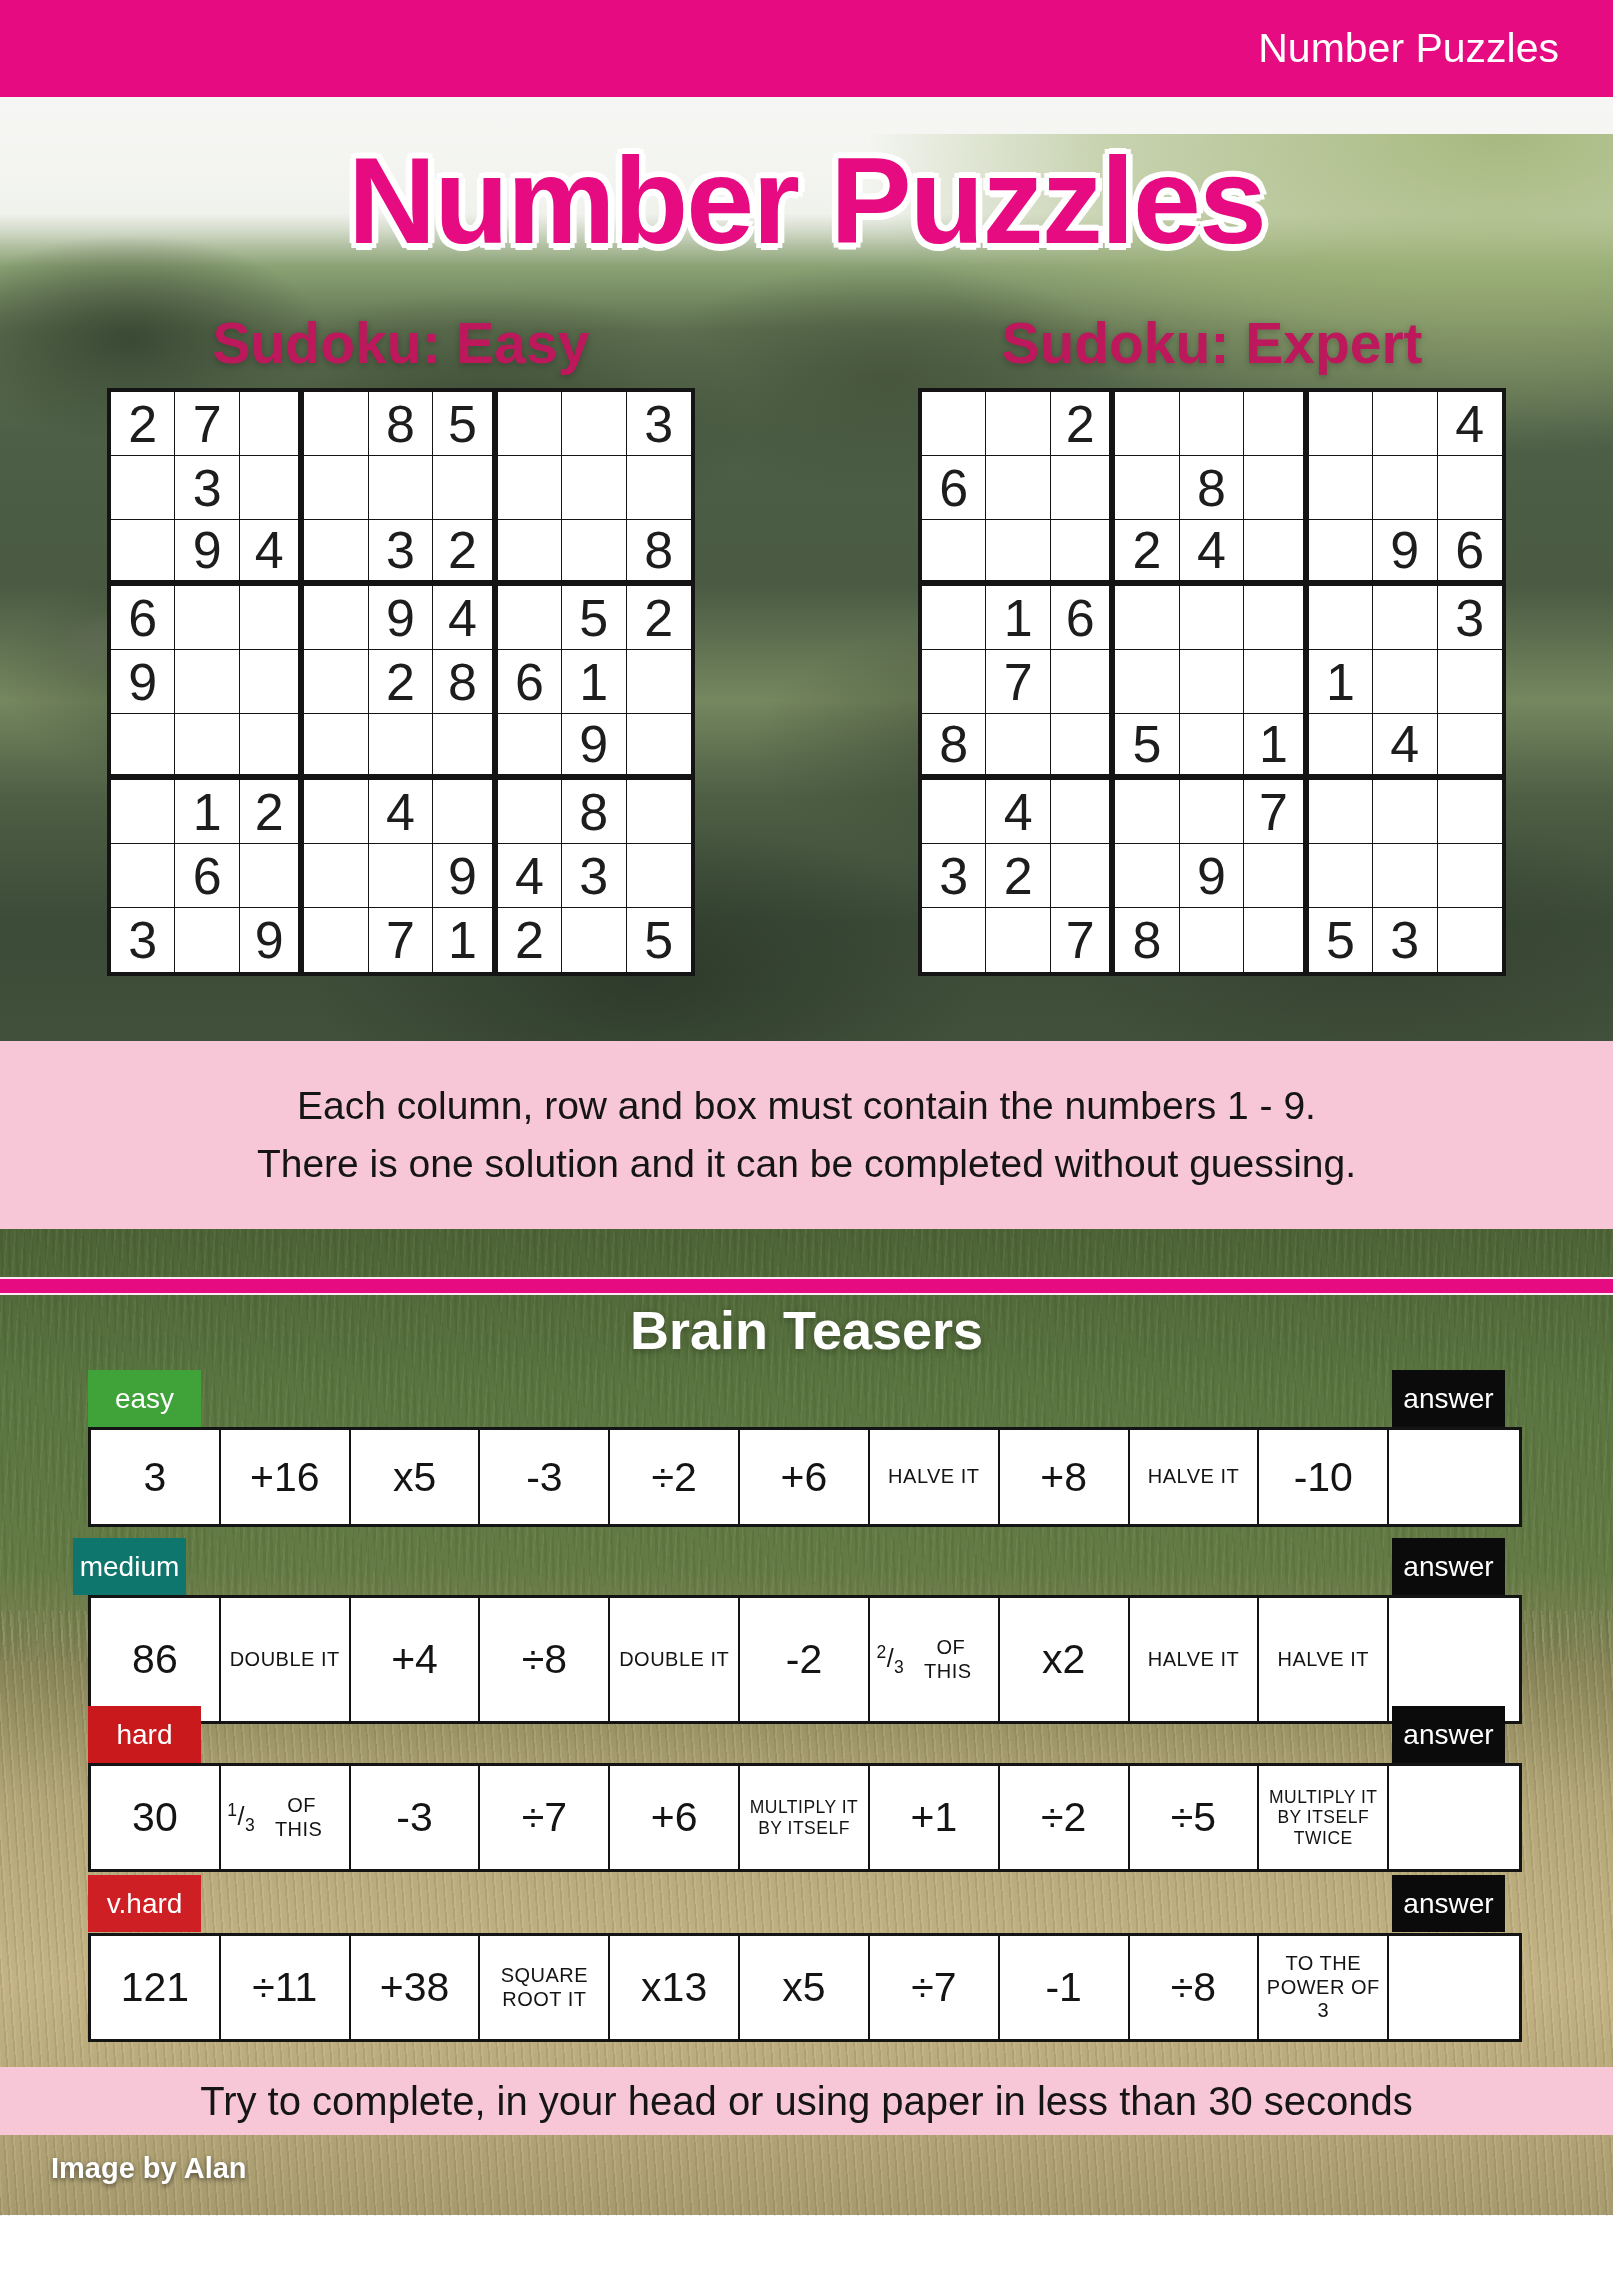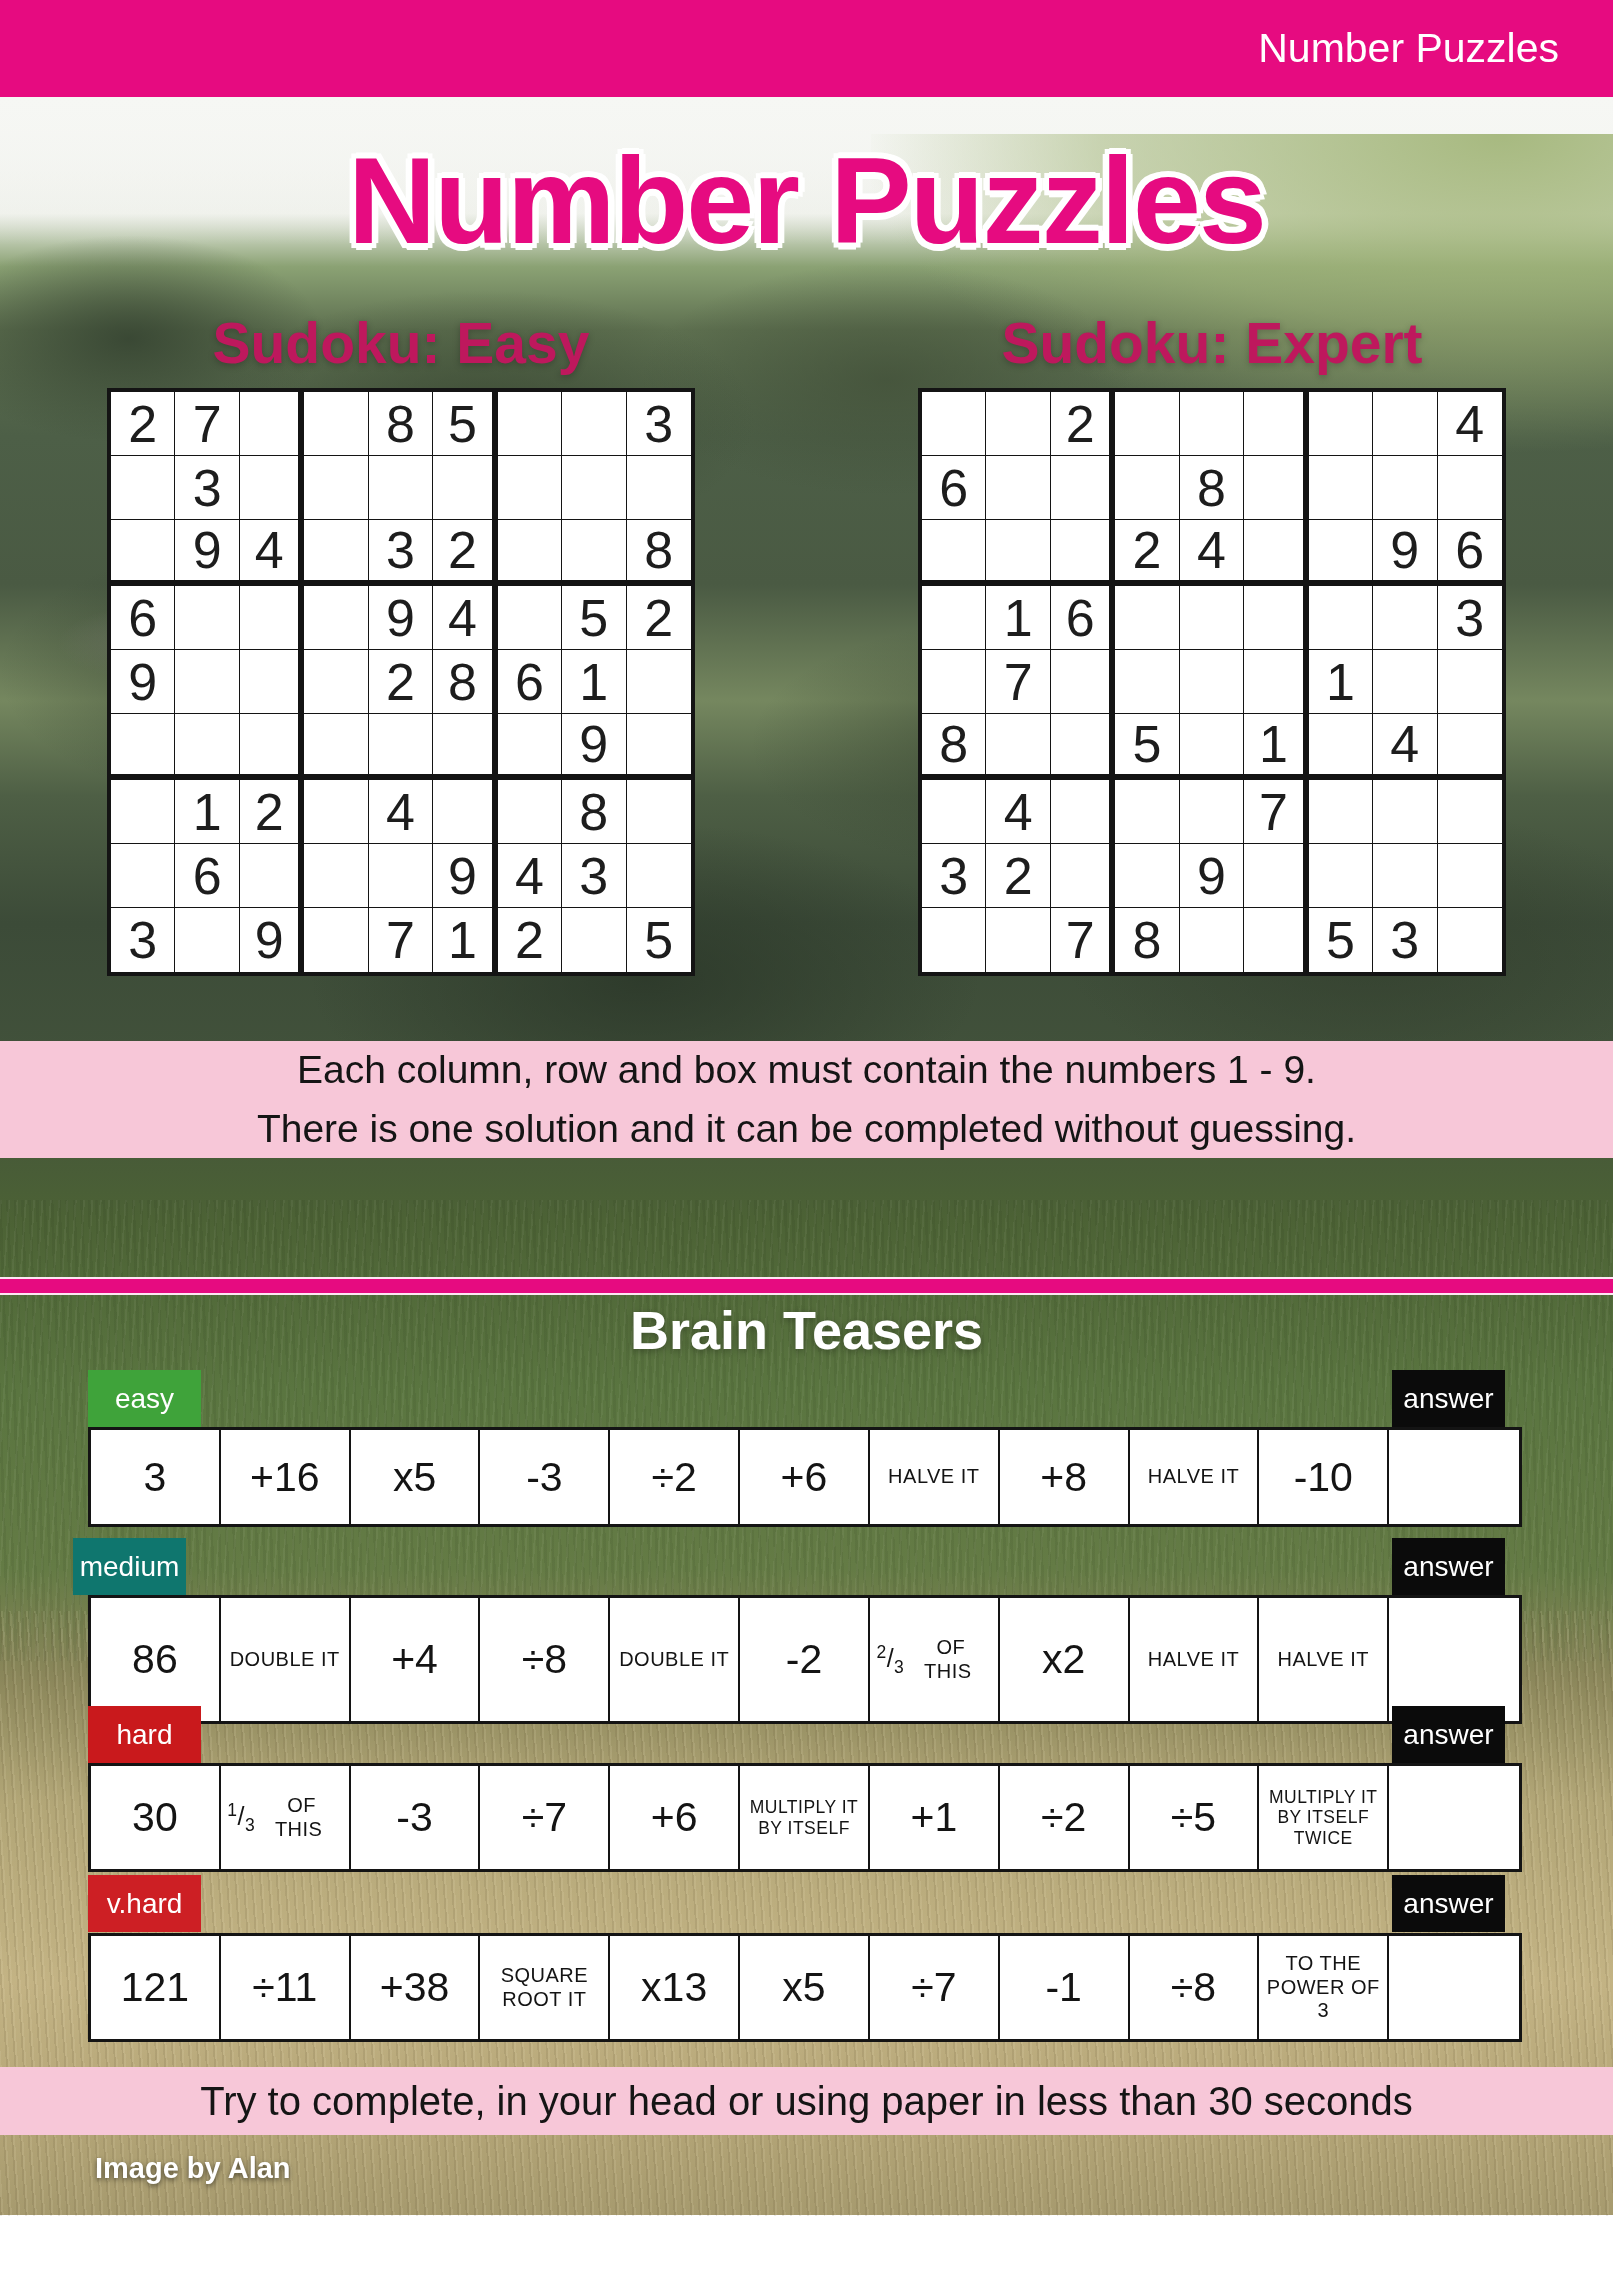--- a/index.html
+++ b/index.html
@@ -69,29 +69,29 @@
     display:grid;grid-template-columns:repeat(9,1fr);grid-template-rows:repeat(9,1fr);
     border:4.6px solid var(--ink);background:#fff;}
   #grid-easy{left:107px;} #grid-expert{left:918px;}
   .scell{background:#fff;border-right:1.8px solid var(--ink);border-bottom:1.8px solid var(--ink);
     display:flex;align-items:center;justify-content:center;font-size:52px;color:#1d1d1d;}
   .scell.vr{border-right-width:6.5px;}
   .scell.hb{border-bottom-width:6.5px;}
   .scell.lc{border-right:none;}
   .scell.lr{border-bottom:none;}
   
-  .instructions{position:absolute;left:0;top:1041px;width:100%;height:117px;background:var(--pink);
+  .instructions{position:absolute;left:0;top:1041px;width:100%;height:188px;background:var(--pink);
     display:flex;flex-direction:column;align-items:center;justify-content:center;gap:14.8px;
     font-size:39px;color:#151515;}
   .divider{position:absolute;left:0;top:1277px;width:100%;height:14px;background:var(--magenta);
     border-top:2.8px solid rgba(255,255,255,.9);border-bottom:2.8px solid rgba(255,255,255,.9);}
   .tagline{position:absolute;left:0;top:2067px;width:100%;height:68px;background:var(--pink);
     display:flex;align-items:center;justify-content:center;font-size:40px;color:#151515;}
   .credit{position:absolute;left:51px;top:2152px;color:#fff;font-weight:bold;font-size:29px;
-    text-shadow:0 1.8px 5.5px rgba(0,0,0,.55);margin-left:44px;}
+    text-shadow:0 1.8px 5.5px rgba(0,0,0,.55);}
   
   .badge{position:absolute;width:113px;height:57px;display:flex;align-items:center;justify-content:center;
     color:#fff;font-size:28px;}
   .trow{position:absolute;left:88px;width:1434px;box-sizing:border-box;
     display:grid;grid-template-columns:repeat(11,1fr);
     border:3.7px solid var(--ink);background:#fff;}
   .tcell{border-right:2.8px solid var(--ink);background:#fff;box-sizing:border-box;
     display:flex;align-items:center;justify-content:center;text-align:center;padding:3.7px 6.5px;color:#141414;}
   .tcell:last-child{border-right:none;}
   .tnum{font-size:41px;}

